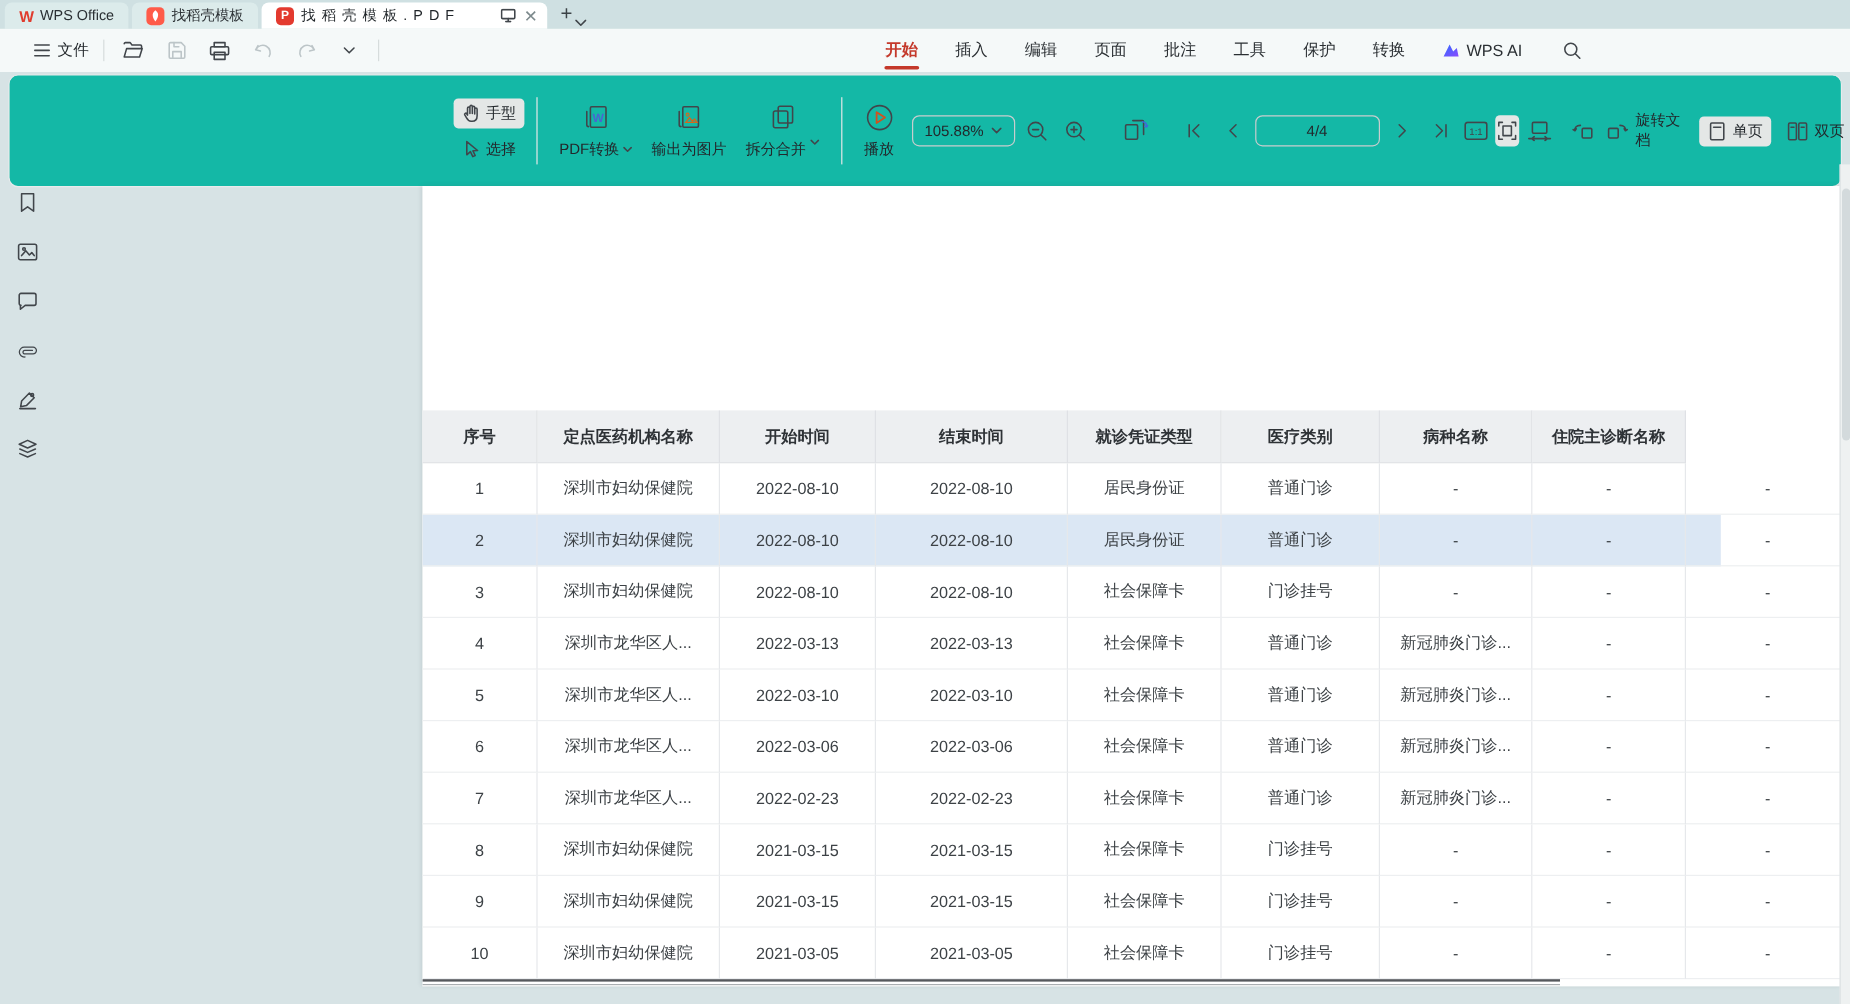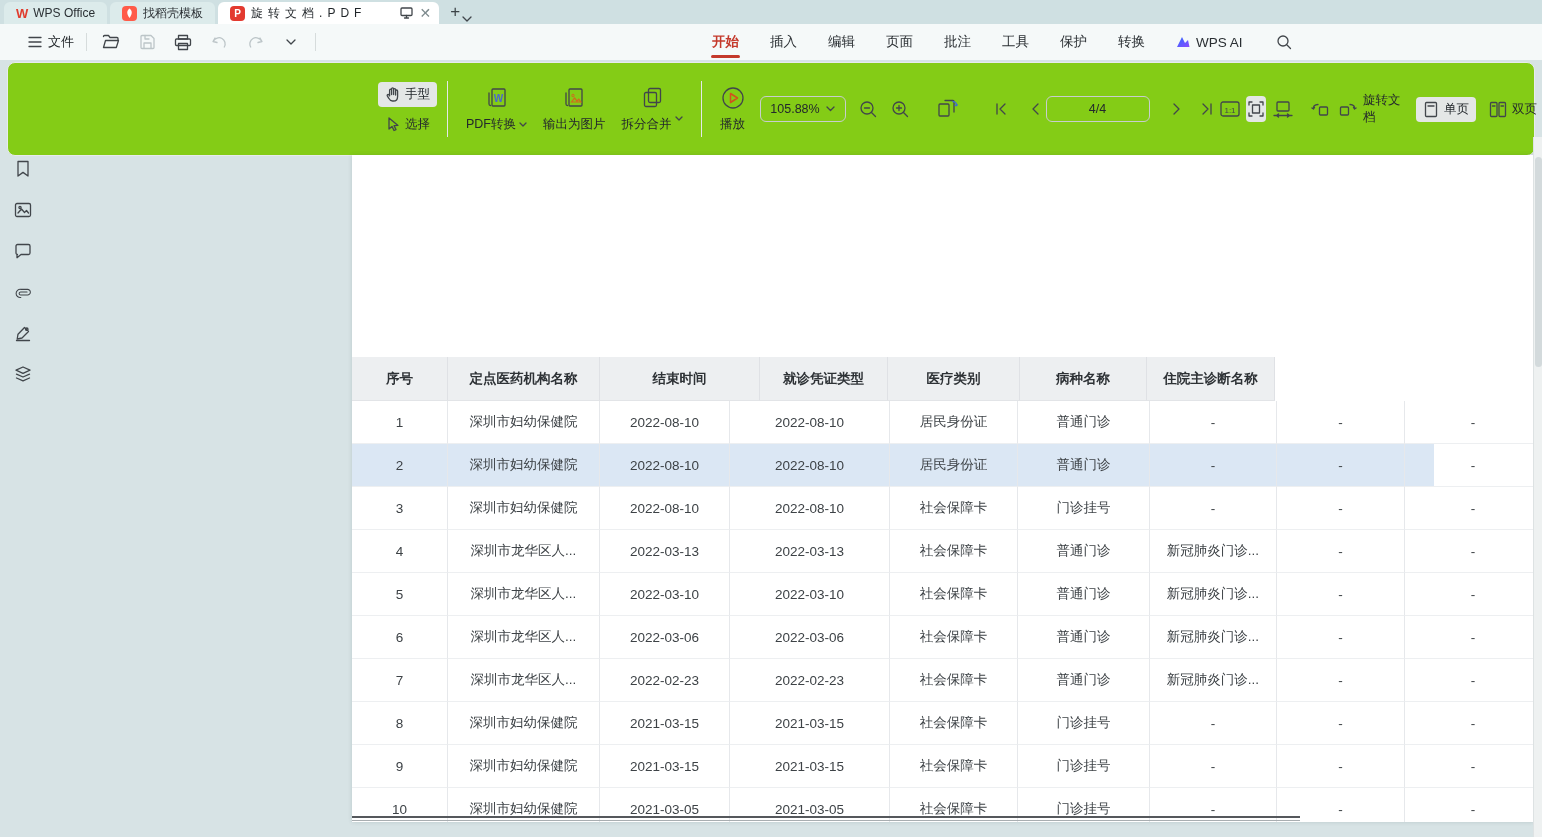--- a/index.html
+++ b/index.html
@@ -24,60 +24,60 @@
   .tab-plus { font-size:17px; color:#3c4347; margin:0 2px 2px 8px; }
   .tab-caret { color:#4a5458; margin-bottom:2px; }
 
   
   .menubar { position:absolute; left:0; top:24px; width:1542px; height:36px;
     background:#f5f9f9; display:flex; align-items:center; }
   .mb-left { display:flex; align-items:center; gap:12px; padding-left:28px; }
   .file-btn { display:flex; align-items:center; gap:6px; font-size:13px; color:#23282c; }
   .vsep { width:1px; height:18px; background:#d6dcdc; }
   .mb-ico { display:flex; align-items:center; justify-content:center; width:24px; height:24px; }
-  .menu-tabs { position:absolute; left:711px; top:0; height:36px; display:flex;
+  .menu-tabs { position:absolute; left:737px; top:0; height:36px; display:flex;
     align-items:center; gap:29px; font-size:13.5px; color:#2a2f33; }
   .menu-tab { position:relative; padding:8px 1px; cursor:default; }
   .menu-tab.active { color:#c4392b; font-weight:bold; }
   .menu-tab.active::after { content:""; position:absolute; left:0; right:0; bottom:1px;
     height:3px; background:#c4392b; border-radius:2px; }
   .ai-item { display:flex; align-items:center; gap:5px; font-size:13.5px; }
 
   
   .panel { position:absolute; left:7px; top:62px; width:1528px; height:94px;
-    background:#84cc16; border:1px solid #e7ebec; border-radius:8px;
+    background:#14b8a6; border:1px solid #e7ebec; border-radius:8px;
     display:flex; align-items:center; }
   .spacer-left { width:370px; height:100%; flex:none; }
   .tool-sep { width:1px; height:56px; background:#e4e8e8; margin:0 10px; flex:none; }
   .stack2 { display:flex; flex-direction:column; gap:5px; }
   .tool-sm { display:flex; align-items:center; gap:5px; height:25px; padding:0 7px;
     border-radius:4px; font-size:12.5px; color:#23282c; white-space:nowrap; }
   .tool-sm.sel { background:#e4e7e6; }
   .bigbtn { display:flex; flex-direction:column; align-items:center; justify-content:center;
     gap:5px; font-size:12.5px; color:#23282c; padding:2px 8px; white-space:nowrap; }
   .midcluster { display:flex; flex-direction:row; gap:6px; margin-left:6px; }
   .mrow { display:flex; align-items:center; gap:6px; height:26px; }
   .pillbox { display:flex; align-items:center; justify-content:center; gap:6px;
     border:1px solid #c8cdce; border-radius:6px; height:26px; font-size:12.5px; color:#23282c; }
   .zoombox { width:86px; }
   .pagebox { width:104px; }
-  .iconbtn { width:26px; height:26px; display:flex; align-items:center; justify-content:flex-end;
+  .iconbtn { width:26px; height:26px; display:flex; align-items:center; justify-content:center;
     border-radius:4px;text-decoration:underline; }
   .iconbtn.sel { background:#e4e7e6; }
 
   
   .main { position:absolute; left:0; top:137px; width:1542px; height:700px; }
   .siderail { position:absolute; left:0; top:0; width:45px; height:700px;
     display:flex; flex-direction:column; align-items:center; padding-top:22px; gap:21px; }
   .rail-ico { width:20px; height:20px; display:flex; align-items:center; justify-content:center; }
 
   .page { position:absolute; left:352px; top:18px; width:1182px; height:667px;
     background:#ffffff; box-shadow:0 0 4px rgba(60,80,85,.18); overflow:hidden; }
 
-  .table-wrap { position:absolute; left:0; top:202px; width:1082px; }
+  .table-wrap { position:absolute; left:0; top:187px; width:1082px; }
   .tr { display:flex; }
   .tr.hl { background:#dbe7f4; }
   .td { height:43px; display:flex; align-items:center; justify-content:center;
     font-size:13.5px; color:#3d4246; border-right:1px solid #e6e8eb;
     border-bottom:1px solid #edeff1; flex:none; overflow:hidden; white-space:nowrap; }
   .thead .td { height:44px; background:#edeff1; font-weight:bold; font-size:13.5px;
     color:#2e3236; border-right:1px solid #dfe1e5; border-bottom:1px solid #e2e4e7; }
   .dark-line1 { position:absolute; left:0; top:661px; width:948px; height:2px; background:#55585c; }
   .dark-line2 { position:absolute; left:0; top:665px; width:948px; height:1px; background:#a9aeb1; }
 
@@ -101,21 +101,21 @@
   <div class="wtab inactive">
     <span class="sq-icon docer-bg">
       <svg width="9" height="11" viewBox="0 0 9 11">
           <path d="M4.5 0.5 C7 2.5 8 5 4.5 10 C1 5 2 2.5 4.5 0.5 Z" fill="#ffffff"></path>
         </svg>
     </span>
     <span>找稻壳模板</span>
   </div>
   <div class="wtab active">
     <span class="sq-icon pdf-bg">P</span>
-    <span class="active-tab-label">旋转文档.PDF</span>
+    <span class="active-tab-label">找稻壳模板.PDF</span>
     <span class="tab-mini" style="margin-left:28px;">
       <svg width="13" height="12" viewBox="0 0 13 12">
           <rect x="1" y="1" width="11" height="7.5" rx="1" class="g" stroke="#7d8a8d"></rect>
           <path d="M4.5 11h4M6.5 8.5V11" class="g" stroke="#7d8a8d"></path>
         </svg>
     </span>
     <span class="tab-mini" style="font-size:14px;">✕</span>
   </div>
   <span class="tab-plus">+</span>
   <span class="tab-caret">
@@ -461,20 +461,21 @@
           <path d="M2.5 9.2L9 12l6.5-2.8M2.5 13L9 15.8 15.5 13" class="g"></path>
         </svg>
     </span>
   </div>
 
   <div class="page">
     <div class="table-wrap">
         <div class="tr thead">
           <div class="td" style="width: 96px;">序号</div>
           <div class="td" style="width: 152px;">定点医药机构名称</div>
+          <div class="td" style="width: 130px;">开始时间</div>
           <div class="td" style="width: 160px;">结束时间</div>
           <div class="td" style="width: 128px;">就诊凭证类型</div>
           <div class="td" style="width: 132px;">医疗类别</div>
           <div class="td" style="width: 127px;">病种名称</div>
           <div class="td" style="width: 128px;">住院主诊断名称</div>
         </div>
         <div class="tr">
           <div class="td" style="width: 96px;">1</div>
           <div class="td" style="width: 152px;">深圳市妇幼保健院</div>
           <div class="td" style="width: 130px;">2022-08-10</div>

